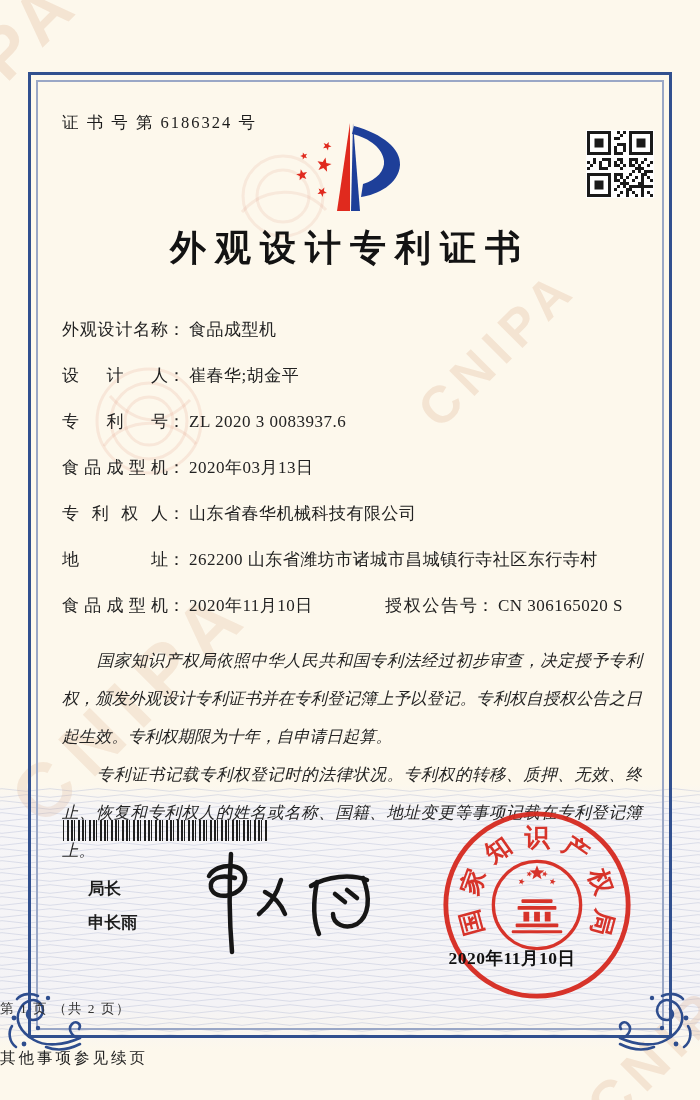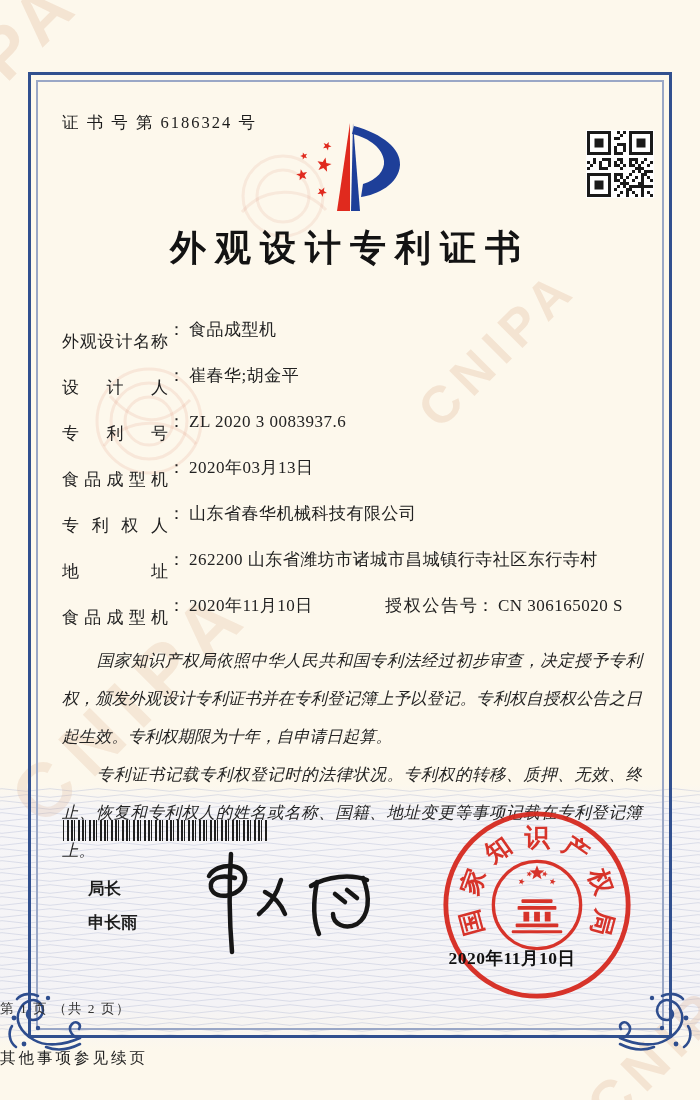--- a/index.html
+++ b/index.html
@@ -32,21 +32,21 @@
     border:2px solid #9aa7c6;box-sizing:border-box;z-index:2;}
   .corner-ornament{position:absolute;z-index:3;}
   
   .cert-no{position:absolute;left:62px;top:112px;font-size:16.5px;letter-spacing:2px;z-index:4;}
   .logo{position:absolute;left:281px;top:114px;z-index:4;}
   .qr{position:absolute;left:586px;top:130px;z-index:4;background:#fff;padding:1px;}
   .title{position:absolute;left:0;top:224px;width:700px;text-align:center;
     font-size:36px;font-weight:700;letter-spacing:9px;color:#131313;z-index:4;}
   
   .frow{position:absolute;left:62px;width:580px;font-size:17px;line-height:24px;z-index:4;color:#222;}
-  .flabel{display:inline-block;width:106px;text-align:justify;text-align-last:justify;vertical-align:top;margin-top:12px;}
+  .flabel{display:inline-block;width:106px;text-align:justify;text-align-last:justify;vertical-align:top;}
   .flabel2{display:inline-block;width:92px;text-align:justify;text-align-last:justify;vertical-align:top;}
   .fcolon{display:inline-block;vertical-align:top;margin-right:4px;}
   .fvalue{letter-spacing:0.5px;}
   .fgroup2{position:absolute;left:323px;top:0;}
   
   .body-text{position:absolute;left:62px;top:642px;width:580px;z-index:4;}
   .body-text p{margin:0;text-indent:2.1em;font-size:16.5px;line-height:38px;
     font-style:italic;color:#242424;text-align:justify;}
   
   .barcode{position:absolute;left:63px;top:820px;z-index:4;}

